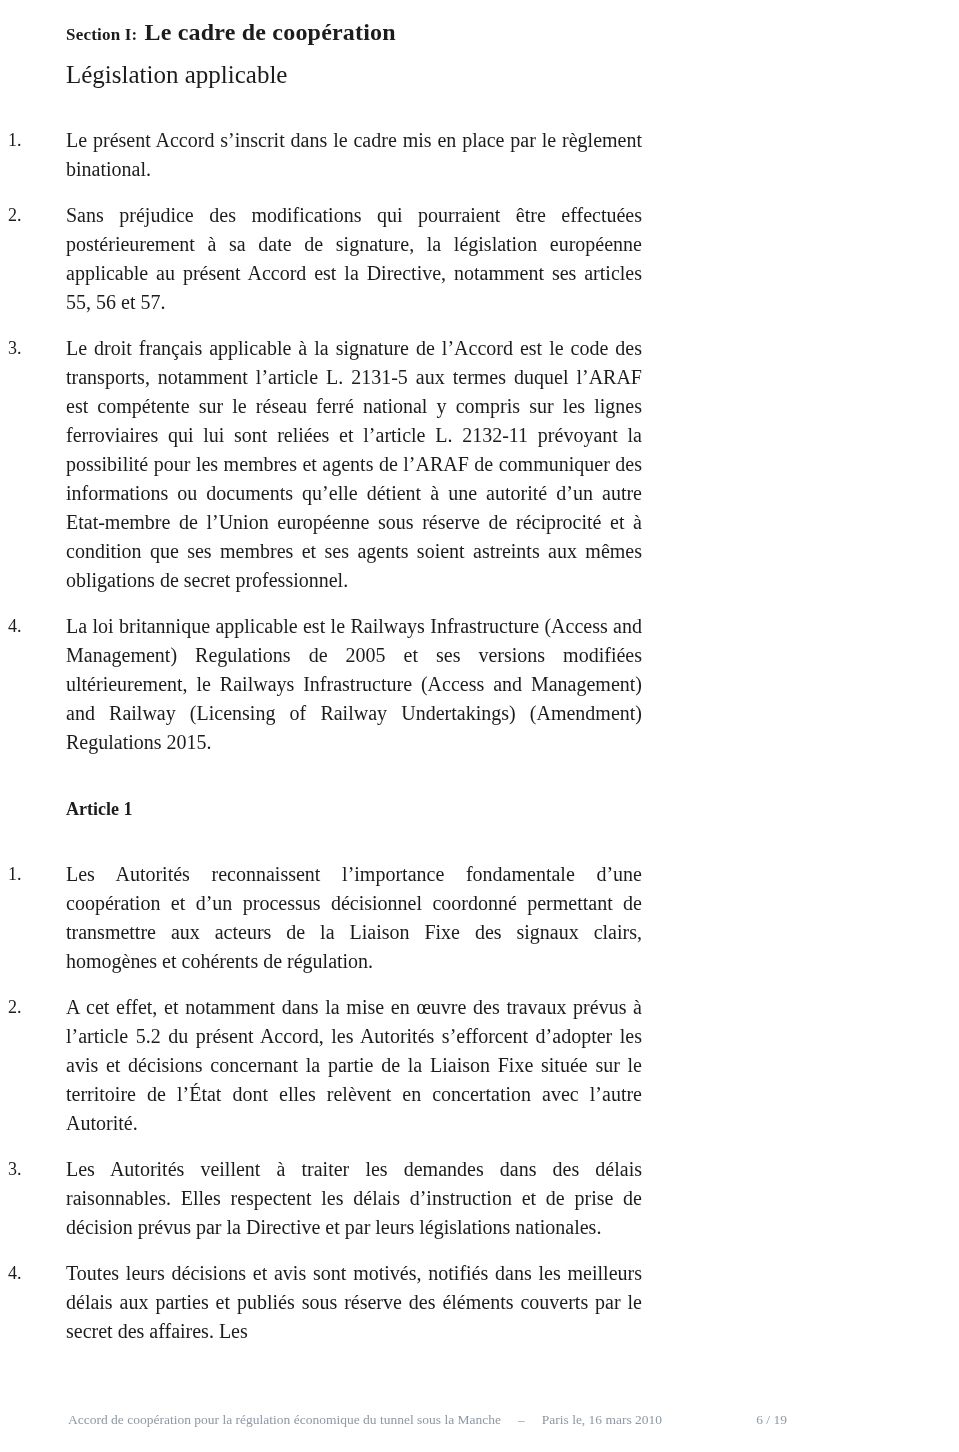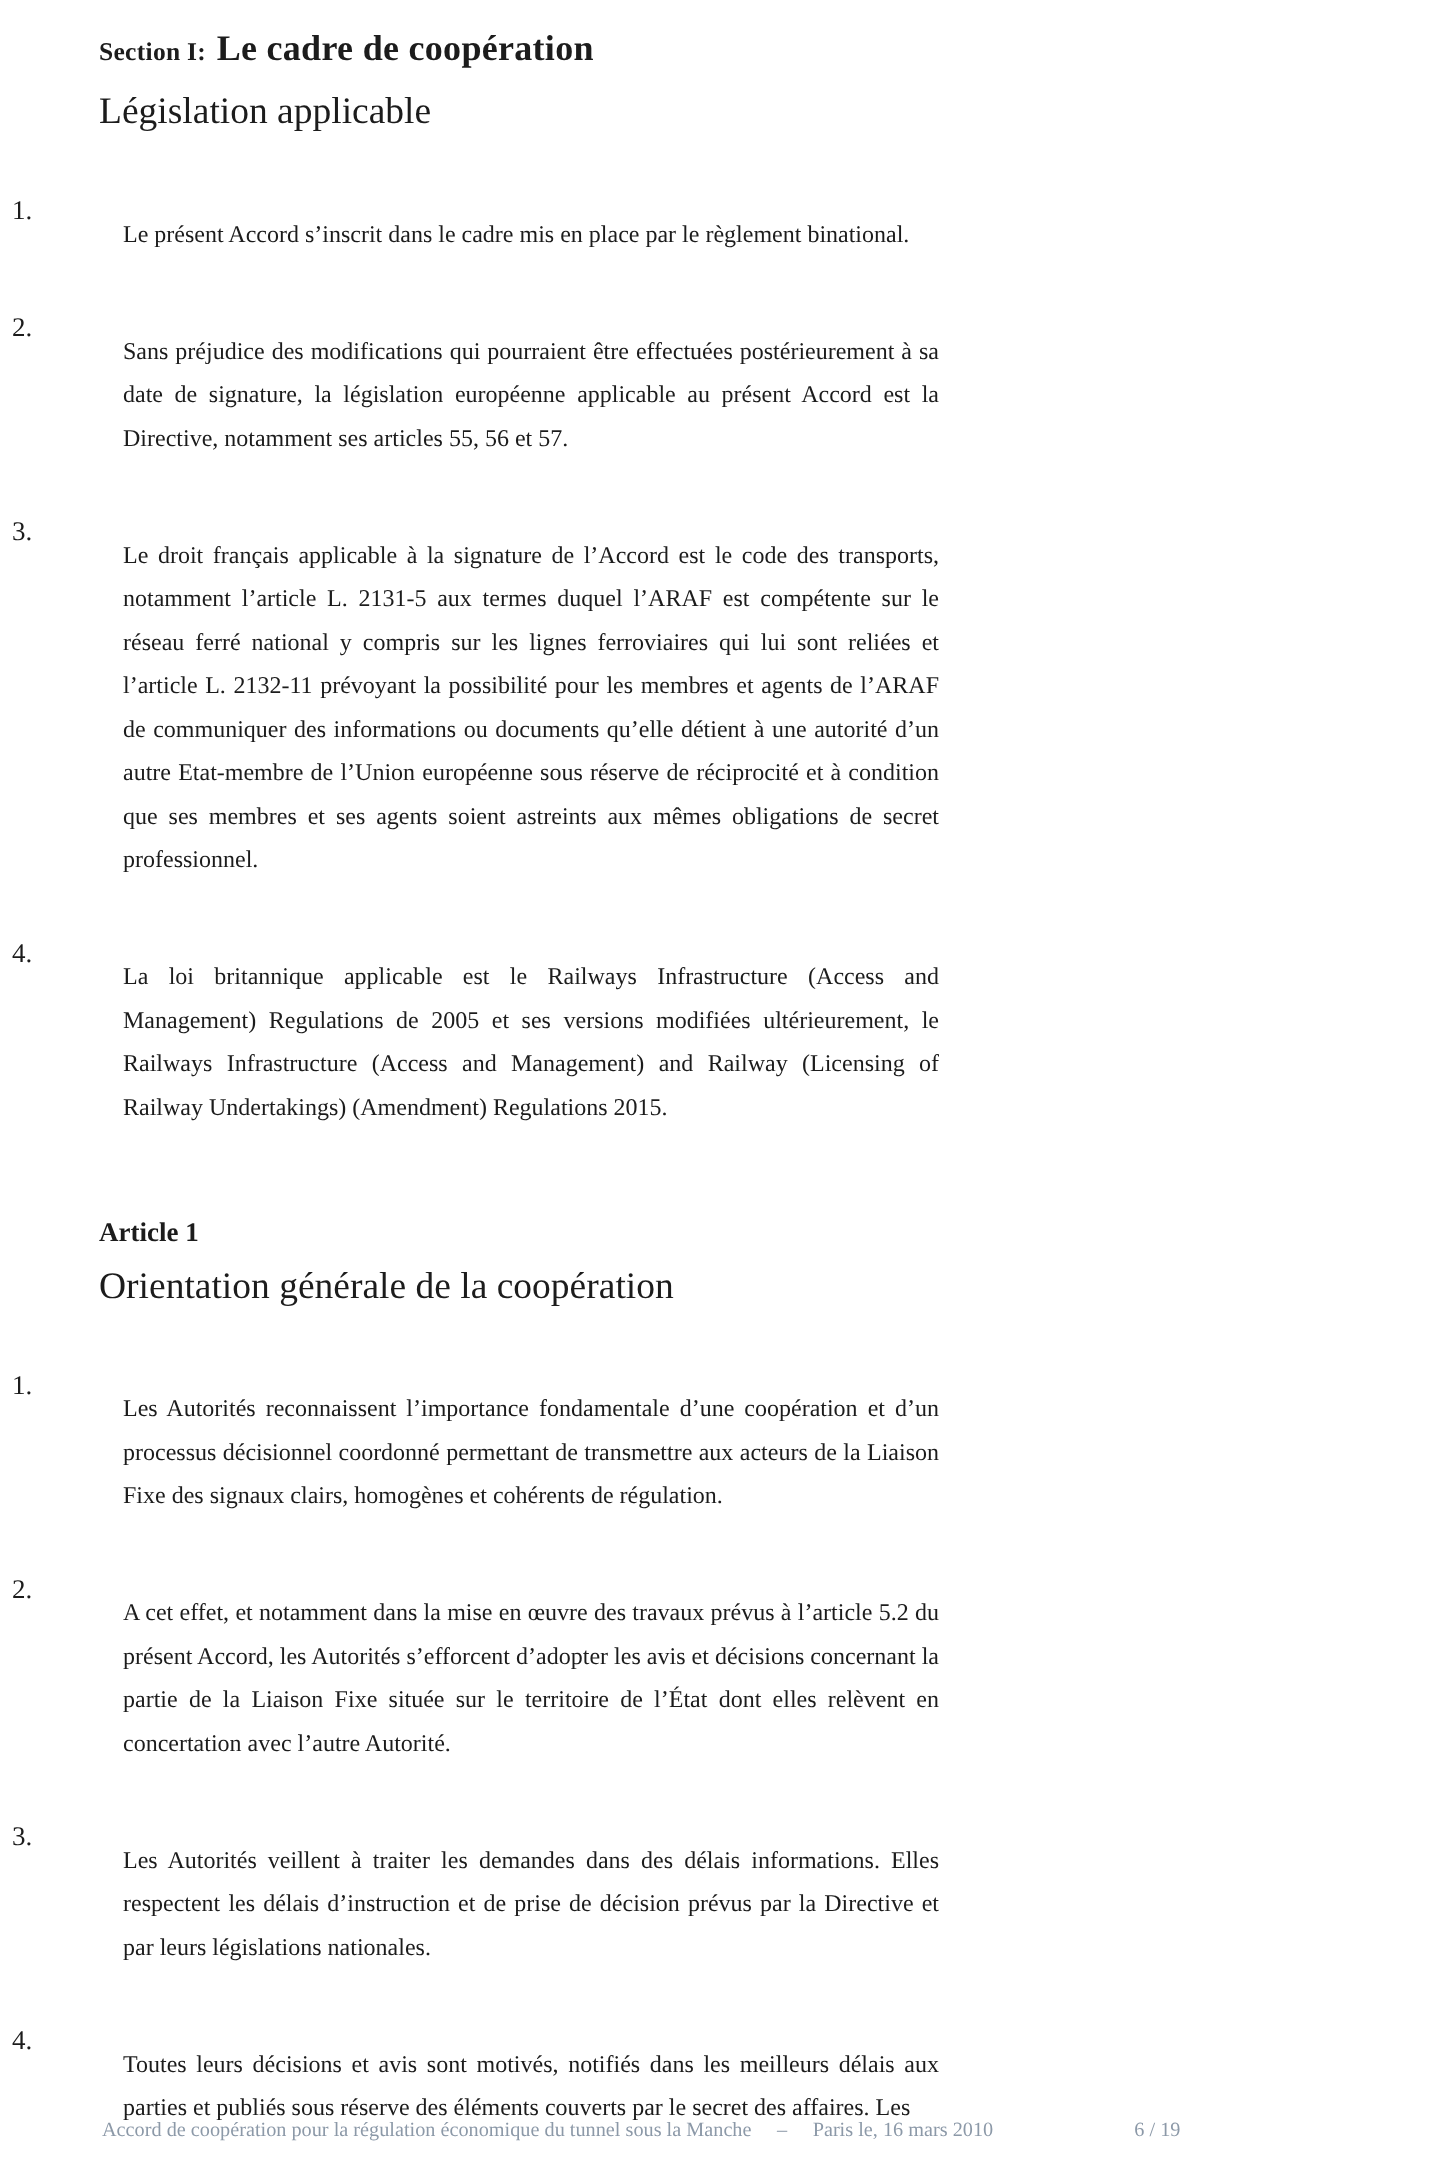--- a/index.html
+++ b/index.html
@@ -52,22 +52,22 @@
     margin-bottom: 17px;
   }
   .item-num {
     flex: none;
     width: 58px;
     font-size: 18px;
     line-height: 29px;
   }
   .item-text {
     flex: 1;
-    margin: 16px;
-    font-size: 16px;
+    margin: 0;
+    font-size: 20px;
     line-height: 29px;
     text-align: justify;
     text-justify: inter-word;
   }
   .footer {
     position: absolute;
     left: 68px;
     right: 24px;
     bottom: 24px;
     display: flex;
@@ -107,33 +107,32 @@
         </div>
         <div class="item">
           <span class="item-num">4.</span>
           <p class="item-text">La loi britannique applicable est le Railways Infrastructure (Access and Management) Regulations de 2005 et ses versions modifiées ultérieurement, le Railways Infrastructure (Access and Management) and Railway (Licensing of Railway Undertakings) (Amendment) Regulations 2015.</p>
         </div>
       </div>
     </section>
 
     <section class="article">
       <h2 class="article-label">Article 1</h2>
-      <h3 class="article-subtitle">Orientation générale de la coopération</h3>
       <div class="items">
         <div class="item">
           <span class="item-num">1.</span>
           <p class="item-text">Les Autorités reconnaissent l’importance fondamentale d’une coopération et d’un processus décisionnel coordonné permettant de transmettre aux acteurs de la Liaison Fixe des signaux clairs, homogènes et cohérents de régulation.</p>
         </div>
         <div class="item">
           <span class="item-num">2.</span>
           <p class="item-text">A cet effet, et notamment dans la mise en œuvre des travaux prévus à l’article 5.2 du présent Accord, les Autorités s’efforcent d’adopter les avis et décisions concernant la partie de la Liaison Fixe située sur le territoire de l’État dont elles relèvent en concertation avec l’autre Autorité.</p>
         </div>
         <div class="item">
           <span class="item-num">3.</span>
-          <p class="item-text">Les Autorités veillent à traiter les demandes dans des délais informations. Elles respectent les délais d’instruction et de prise de décision prévus par la Directive et par leurs législations nationales.</p>
+          <p class="item-text">Les Autorités veillent à traiter les demandes dans des délais raisonnables. Elles respectent les délais d’instruction et de prise de décision prévus par la Directive et par leurs législations nationales.</p>
         </div>
         <div class="item">
           <span class="item-num">4.</span>
           <p class="item-text">Toutes leurs décisions et avis sont motivés, notifiés dans les meilleurs délais aux parties et publiés sous réserve des éléments couverts par le secret des affaires. Les</p>
         </div>
       </div>
     </section>
 
   </div>
 

